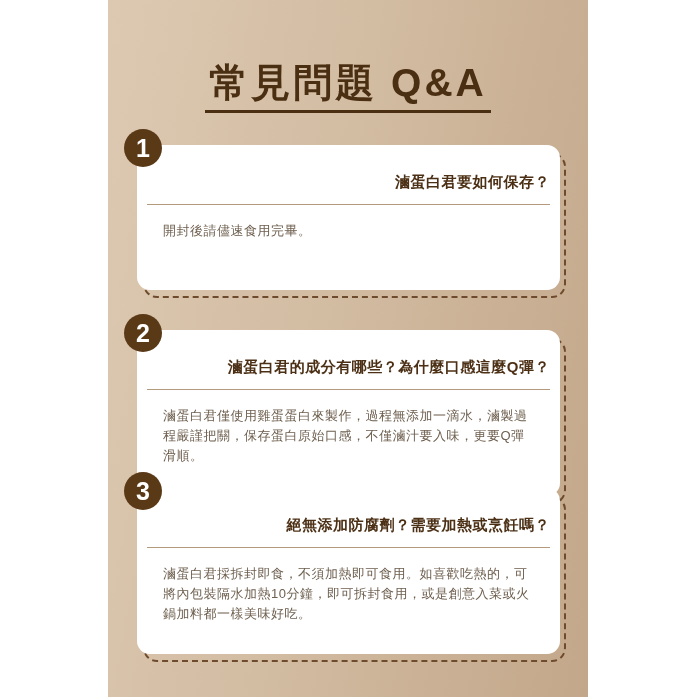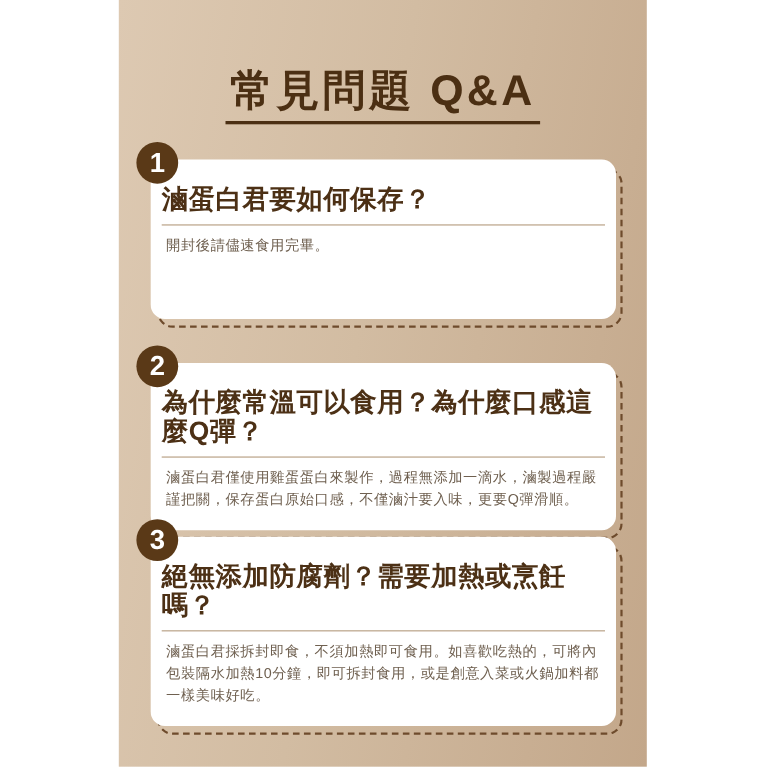--- a/index.html
+++ b/index.html
@@ -32,28 +32,29 @@
   .card-1{min-height:145px;}
   .card-2{min-height:117px;}
   .card-3{min-height:119px;}
   .num-badge{
     position:absolute;left:-13px;top:-16px;width:38px;height:38px;
     border-radius:50%;background:#5a3917;color:#ffffff;
     font-size:25px;font-weight:700;display:flex;align-items:center;
     justify-content:center;z-index:2;
   }
   .question{
-    font-size:24px;line-height:26px;font-weight:700;color:#4c3015;
+    font-size:15px;line-height:26px;font-weight:700;color:#4c3015;
     letter-spacing:0.5px;
+    text-align:right;
   }
   .q-divider{
     border:none;border-top:1px solid #b39a7d;margin:9px 0 8px 0;
   }
   .answer p{
-    margin:4px;font-size:13px;line-height:20px;color:#6f6050;
+    margin:16px;font-size:13px;line-height:20px;color:#6f6050;
     letter-spacing:0.5px;
   }
 </style>
 </head>
 <body>
 
 <div class="panel">
 
   <div class="title-wrap">
     <div class="page-title">常見問題 Q&amp;A</div>
@@ -68,21 +69,21 @@
       <div class="answer">
         <p>開封後請儘速食用完畢。</p>
       </div>
     </div>
   </div>
 
   <div class="qa-card-wrap wrap-2">
     <div class="dash-outline"></div>
     <div class="qa-card card-2">
       <div class="num-badge">2</div>
-      <div class="question">為什麼常溫可以食用？為什麼口感這麼Q彈？</div>
+      <div class="question">滷蛋白君的成分有哪些？為什麼口感這麼Q彈？</div>
       <hr class="q-divider">
       <div class="answer">
         <p>滷蛋白君僅使用雞蛋蛋白來製作，過程無添加一滴水，滷製過程嚴謹把關，保存蛋白原始口感，不僅滷汁要入味，更要Q彈滑順。</p>
       </div>
     </div>
   </div>
 
   <div class="qa-card-wrap wrap-3">
     <div class="dash-outline"></div>
     <div class="qa-card card-3">

